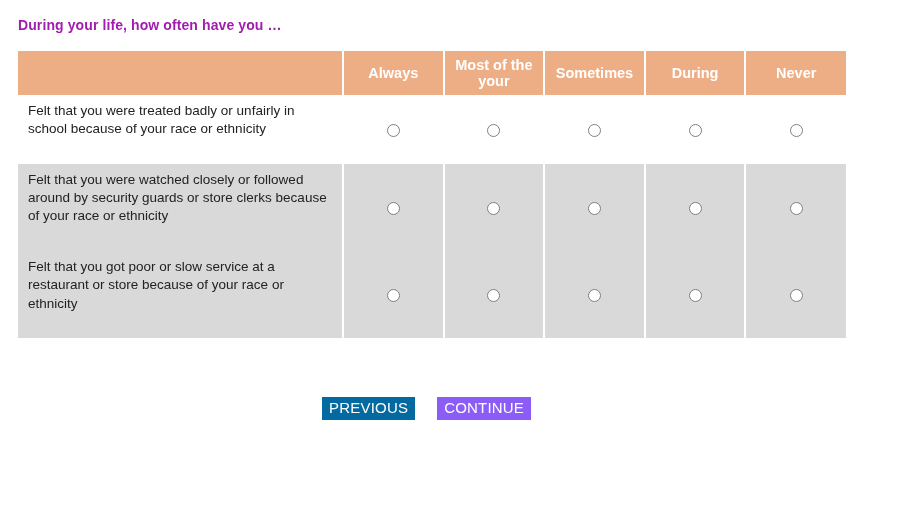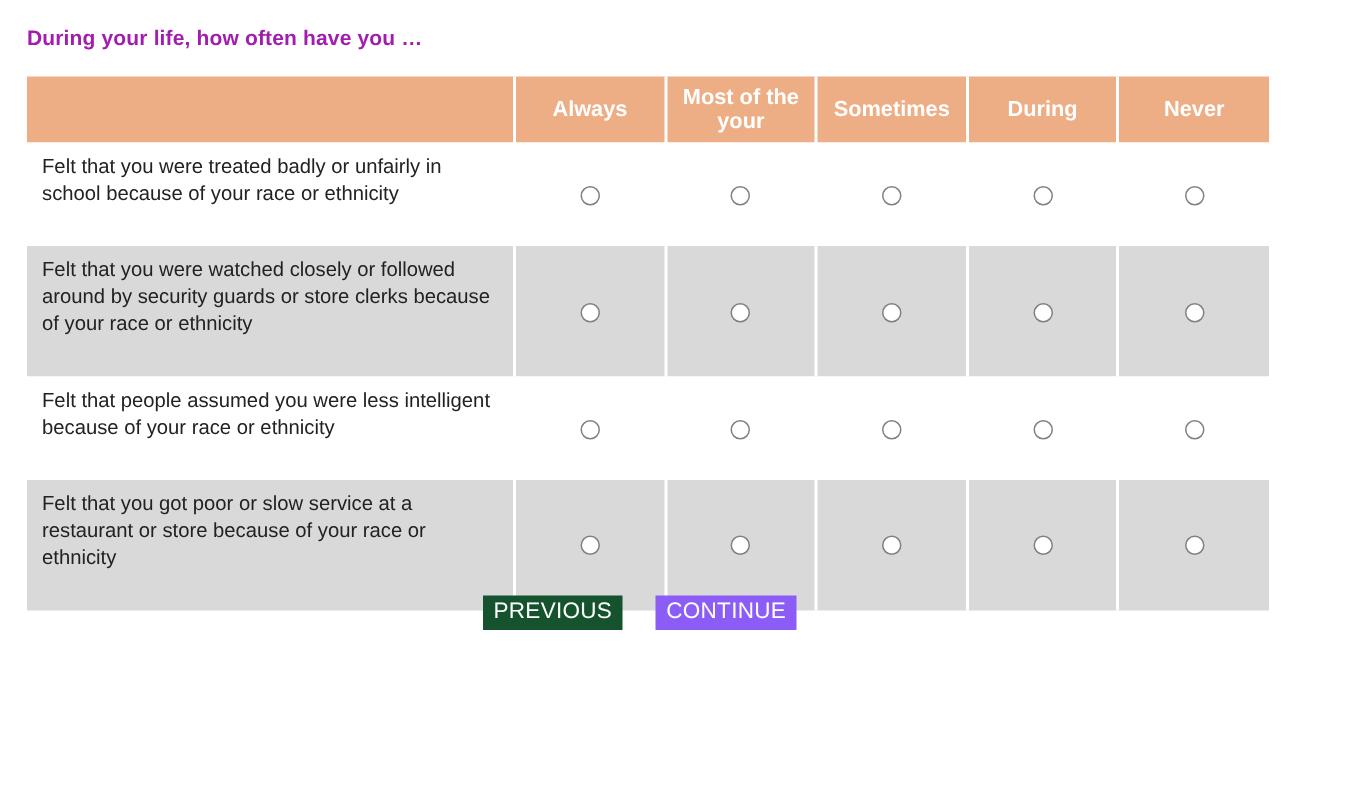--- a/index.html
+++ b/index.html
@@ -118,21 +118,21 @@
     font-family: "Liberation Sans", sans-serif;
     font-size: 15px;
     font-weight: normal;
     letter-spacing: 0.2px;
     padding: 2px 7px 3px 7px;
     height: 23px;
     line-height: 18px;
     cursor: pointer;
     box-sizing: border-box;
   }
-  .nav-button.previous { background: #14532d; }
+  .nav-button.previous { background: #0369a1; }
   .nav-button.continue { background: #8b5cf6; }
 </style>
 </head>
 <body>
 
 <div class="page-title">During your life, how often have you …</div>
 
 <table class="matrix-table">
   <colgroup>
     <col class="question-col">
@@ -182,38 +182,20 @@
       <td class="option-cell">
         <span class="radio"></span>
       </td>
       <td class="option-cell">
         <span class="radio"></span>
       </td>
       <td class="option-cell">
         <span class="radio"></span>
       </td>
     </tr>
-    <tr class="row-odd">
-      <td class="question-cell">Felt that people assumed you were less intelligent because of your race or ethnicity</td>
-      <td class="option-cell">
-        <span class="radio"></span>
-      </td>
-      <td class="option-cell">
-        <span class="radio"></span>
-      </td>
-      <td class="option-cell">
-        <span class="radio"></span>
-      </td>
-      <td class="option-cell">
-        <span class="radio"></span>
-      </td>
-      <td class="option-cell">
-        <span class="radio"></span>
-      </td>
-    </tr>
     <tr class="row-even">
       <td class="question-cell">Felt that you got poor or slow service at a restaurant or store because of your race or ethnicity</td>
       <td class="option-cell">
         <span class="radio"></span>
       </td>
       <td class="option-cell">
         <span class="radio"></span>
       </td>
       <td class="option-cell">
         <span class="radio"></span>

